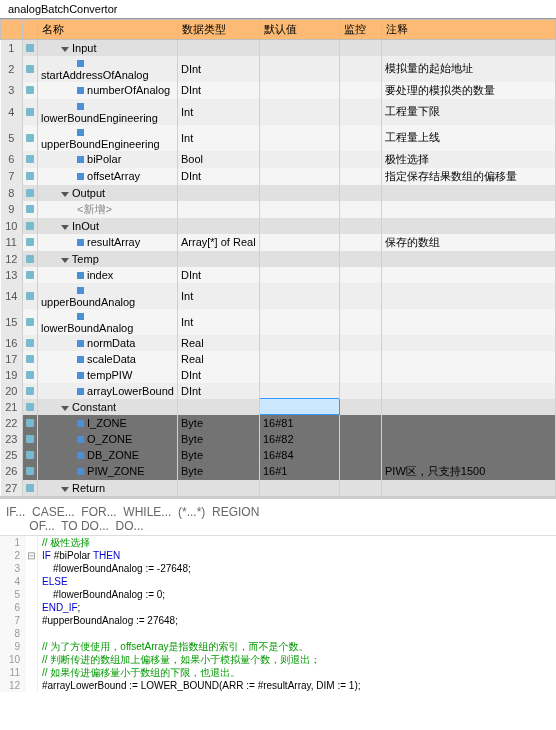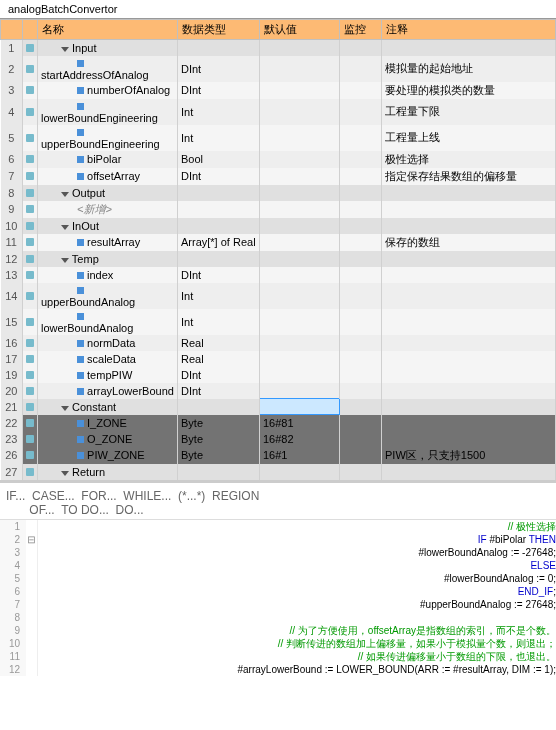--- a/index.html
+++ b/index.html
@@ -12,27 +12,27 @@
 .row-odd { background: #f5f5f5; }
 .row-even { background: #eeeeee; }
 .row-group { background: #e0e0e0; }
 .row-const { background: #737373; }
 .icon-cell { width: 14px; text-align: center; }
 .tri { display: inline-block; width: 0; height: 0; border-left: 4px solid transparent; border-right: 4px solid transparent; border-top: 5px solid #555; }
 .sq { display: inline-block; width: 7px; height: 7px; background: #4a90d9; }
 .gutter-icon { display: inline-block; width: 8px; height: 8px; background: #7bc; border-radius: 1px; }
 .indent1 { padding-left: 20px; }
 .indent2 { padding-left: 36px; }
-.italic { font-style: italic; color: #888; margin-top: 8px; }
+.italic { color: #888; margin-top: 8px; }
 .code-area { background: #fff; border-top: 3px solid #ccc; padding: 4px 0; position: relative; }
 .toolbar { font-size: 12px; color: #666; padding: 2px 6px; border-bottom: 1px solid #ddd; }
 .code-line { display: flex; font-family: Consolas, monospace; font-size: 10px; line-height: 13px; white-space: pre; }
 .ln { width: 26px; text-align: right; color: #999; padding-right: 6px; background: #f8f8f8; flex-shrink: 0; }
 .fold { width: 12px; color: #888; flex-shrink: 0; text-align: center; cursor: pointer; border-right: 1px solid #eee; }
-.code { padding-left: 4px; flex: 1; overflow: hidden; text-align: right; }
+.code { padding-left: 4px; flex: 1; overflow: hidden; }
 .kw { color: #0000cc; }
 .cm { color: #009900; }
 .col-name { width: 140px; }
 .col-type { width: 82px; }
 .col-default { width: 80px; }
 .col-mon { width: 42px; }
 .col-comment { }
 .sel-cell { background: #cce8ff; border: 1px solid #3399ff !important; }
 </style>
 </head>
@@ -243,20 +243,29 @@
         <td>16#81</td>
         <td></td>
         <td></td>
       </tr>
       <tr class="row-const">
         <td class="row-num">23</td>
         <td class="icon-cell"><span class="gutter-icon"></span></td>
         <td><span class="indent2"><span class="sq"></span> O_ZONE</span></td>
         <td>Byte</td>
         <td>16#82</td>
+        <td></td>
+        <td></td>
+      </tr>
+      <tr class="row-const">
+        <td class="row-num">25</td>
+        <td class="icon-cell"><span class="gutter-icon"></span></td>
+        <td><span class="indent2"><span class="sq"></span> DB_ZONE</span></td>
+        <td>Byte</td>
+        <td>16#84</td>
         <td></td>
         <td></td>
       </tr>
       <tr class="row-const">
         <td class="row-num">26</td>
         <td class="icon-cell"><span class="gutter-icon"></span></td>
         <td><span class="indent2"><span class="sq"></span> PIW_ZONE</span></td>
         <td>Byte</td>
         <td>16#1</td>
         <td></td>

